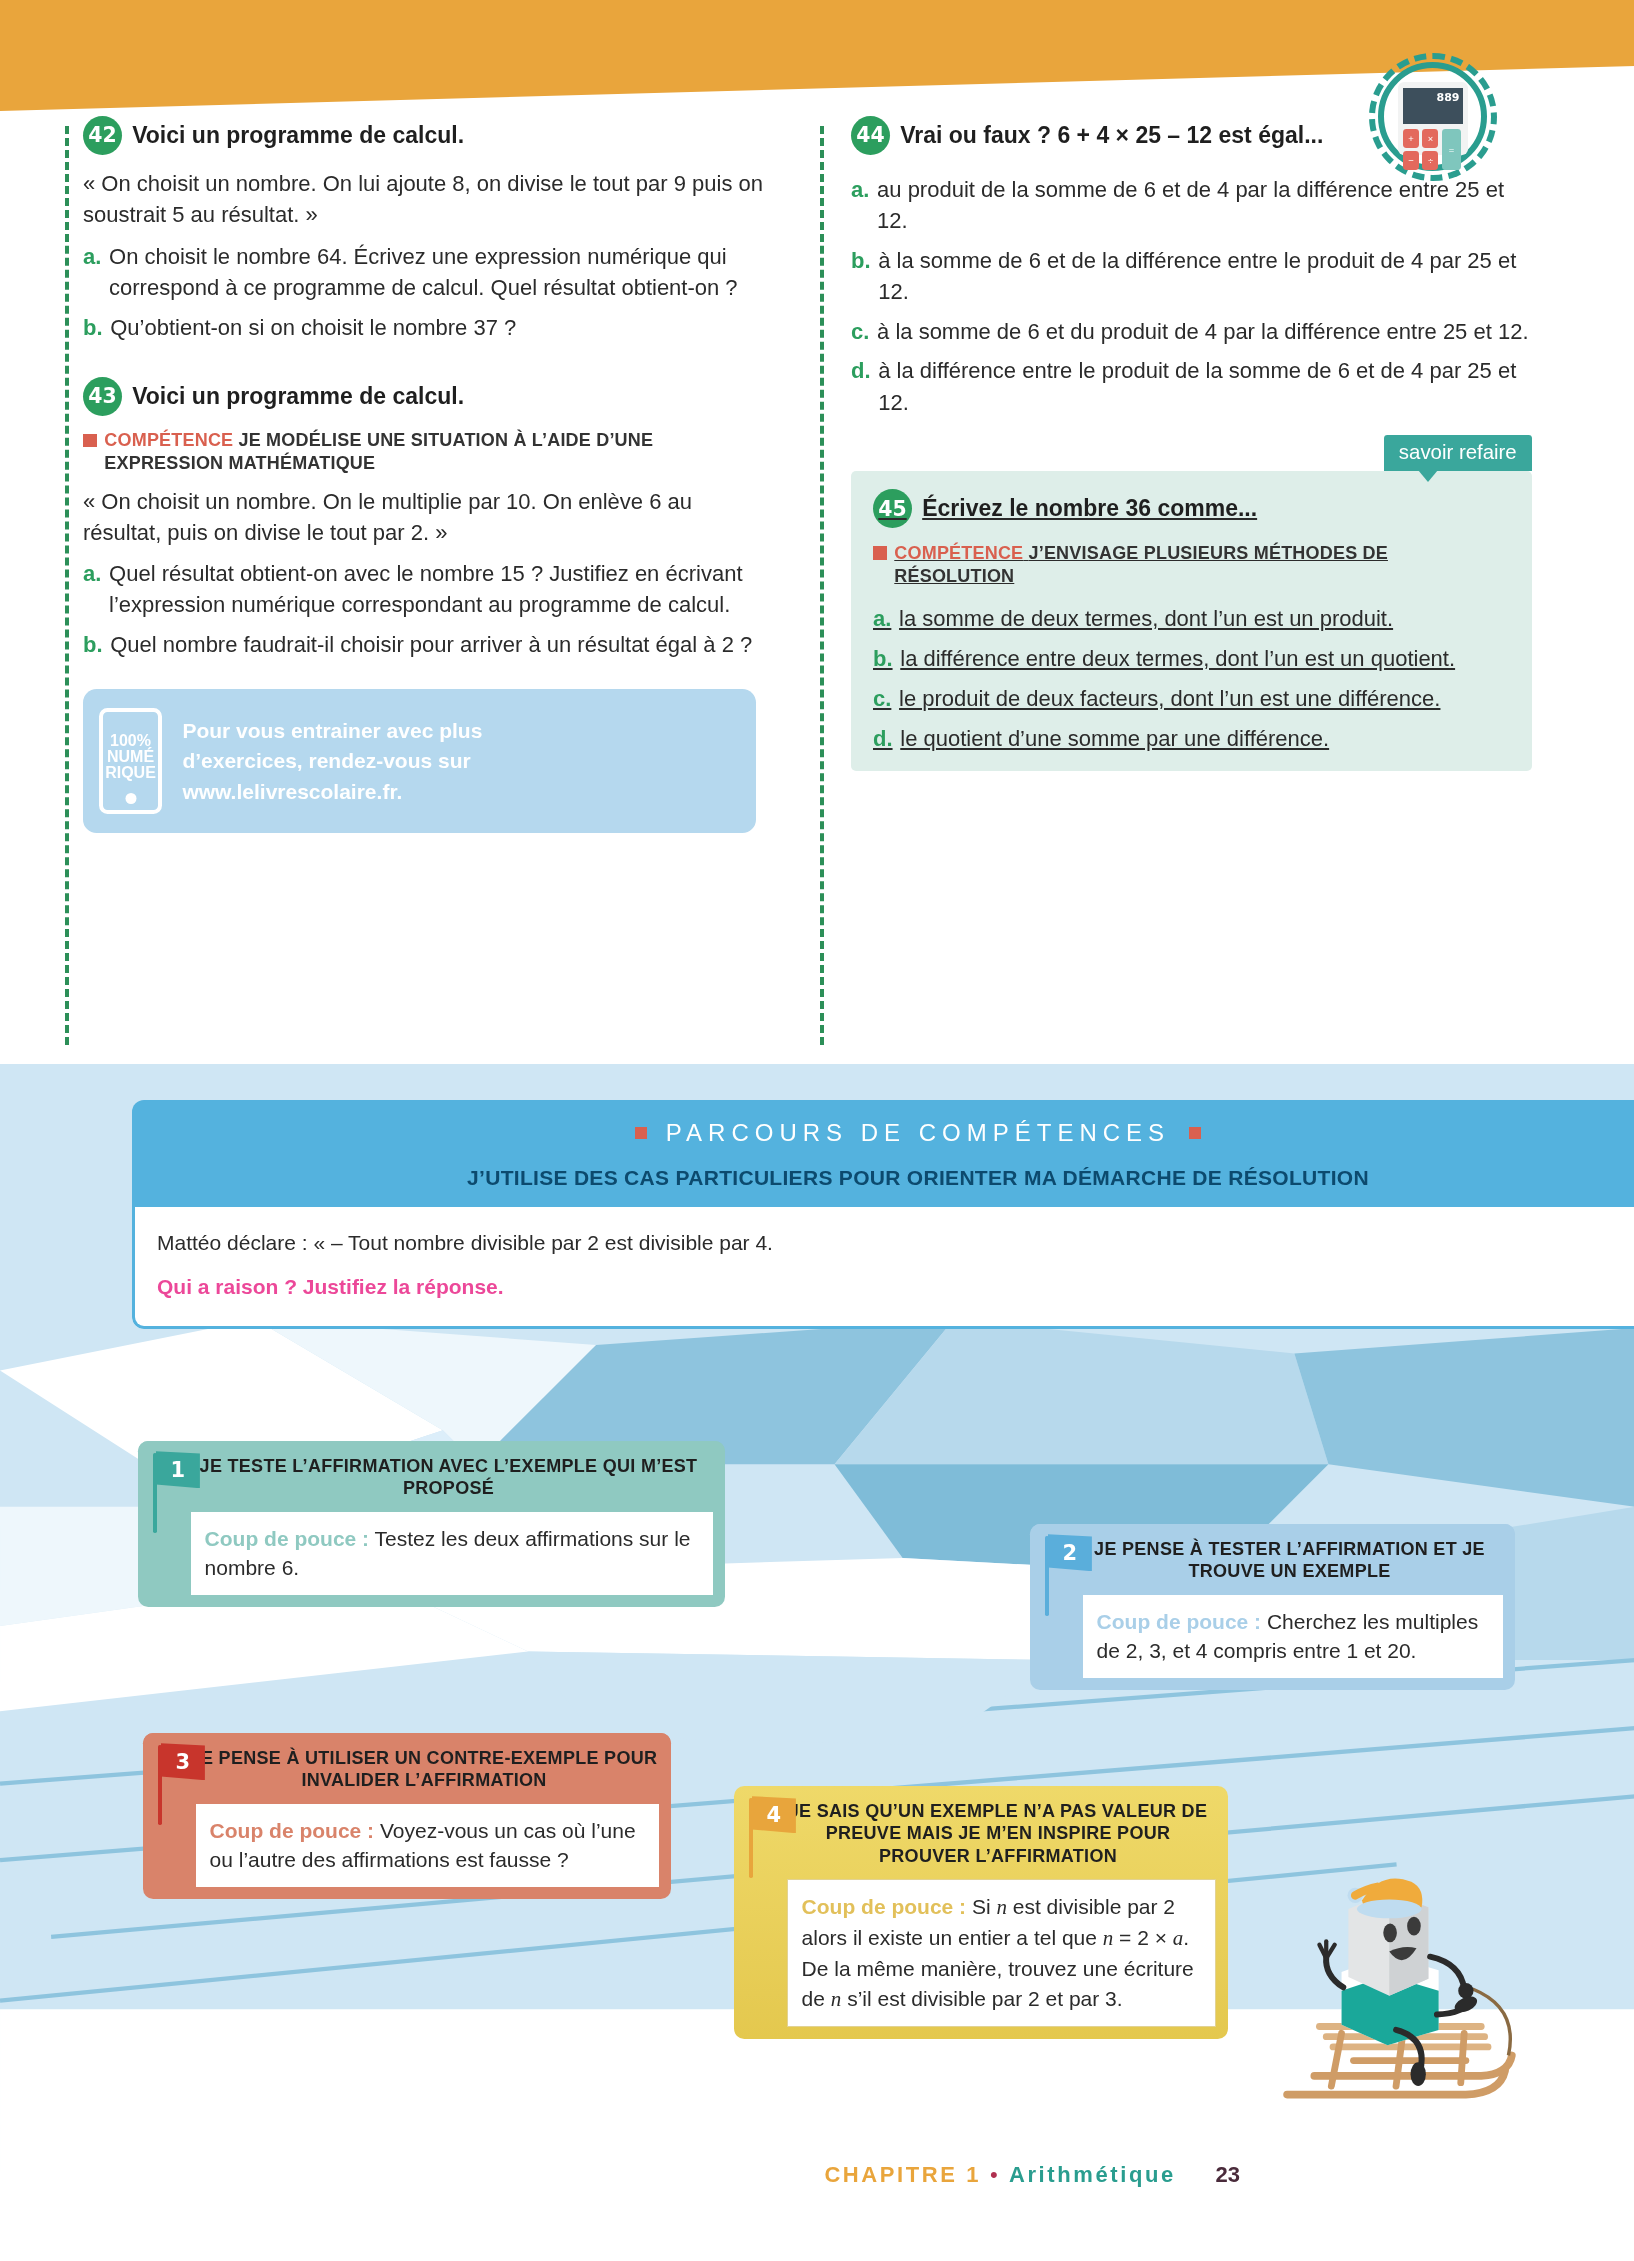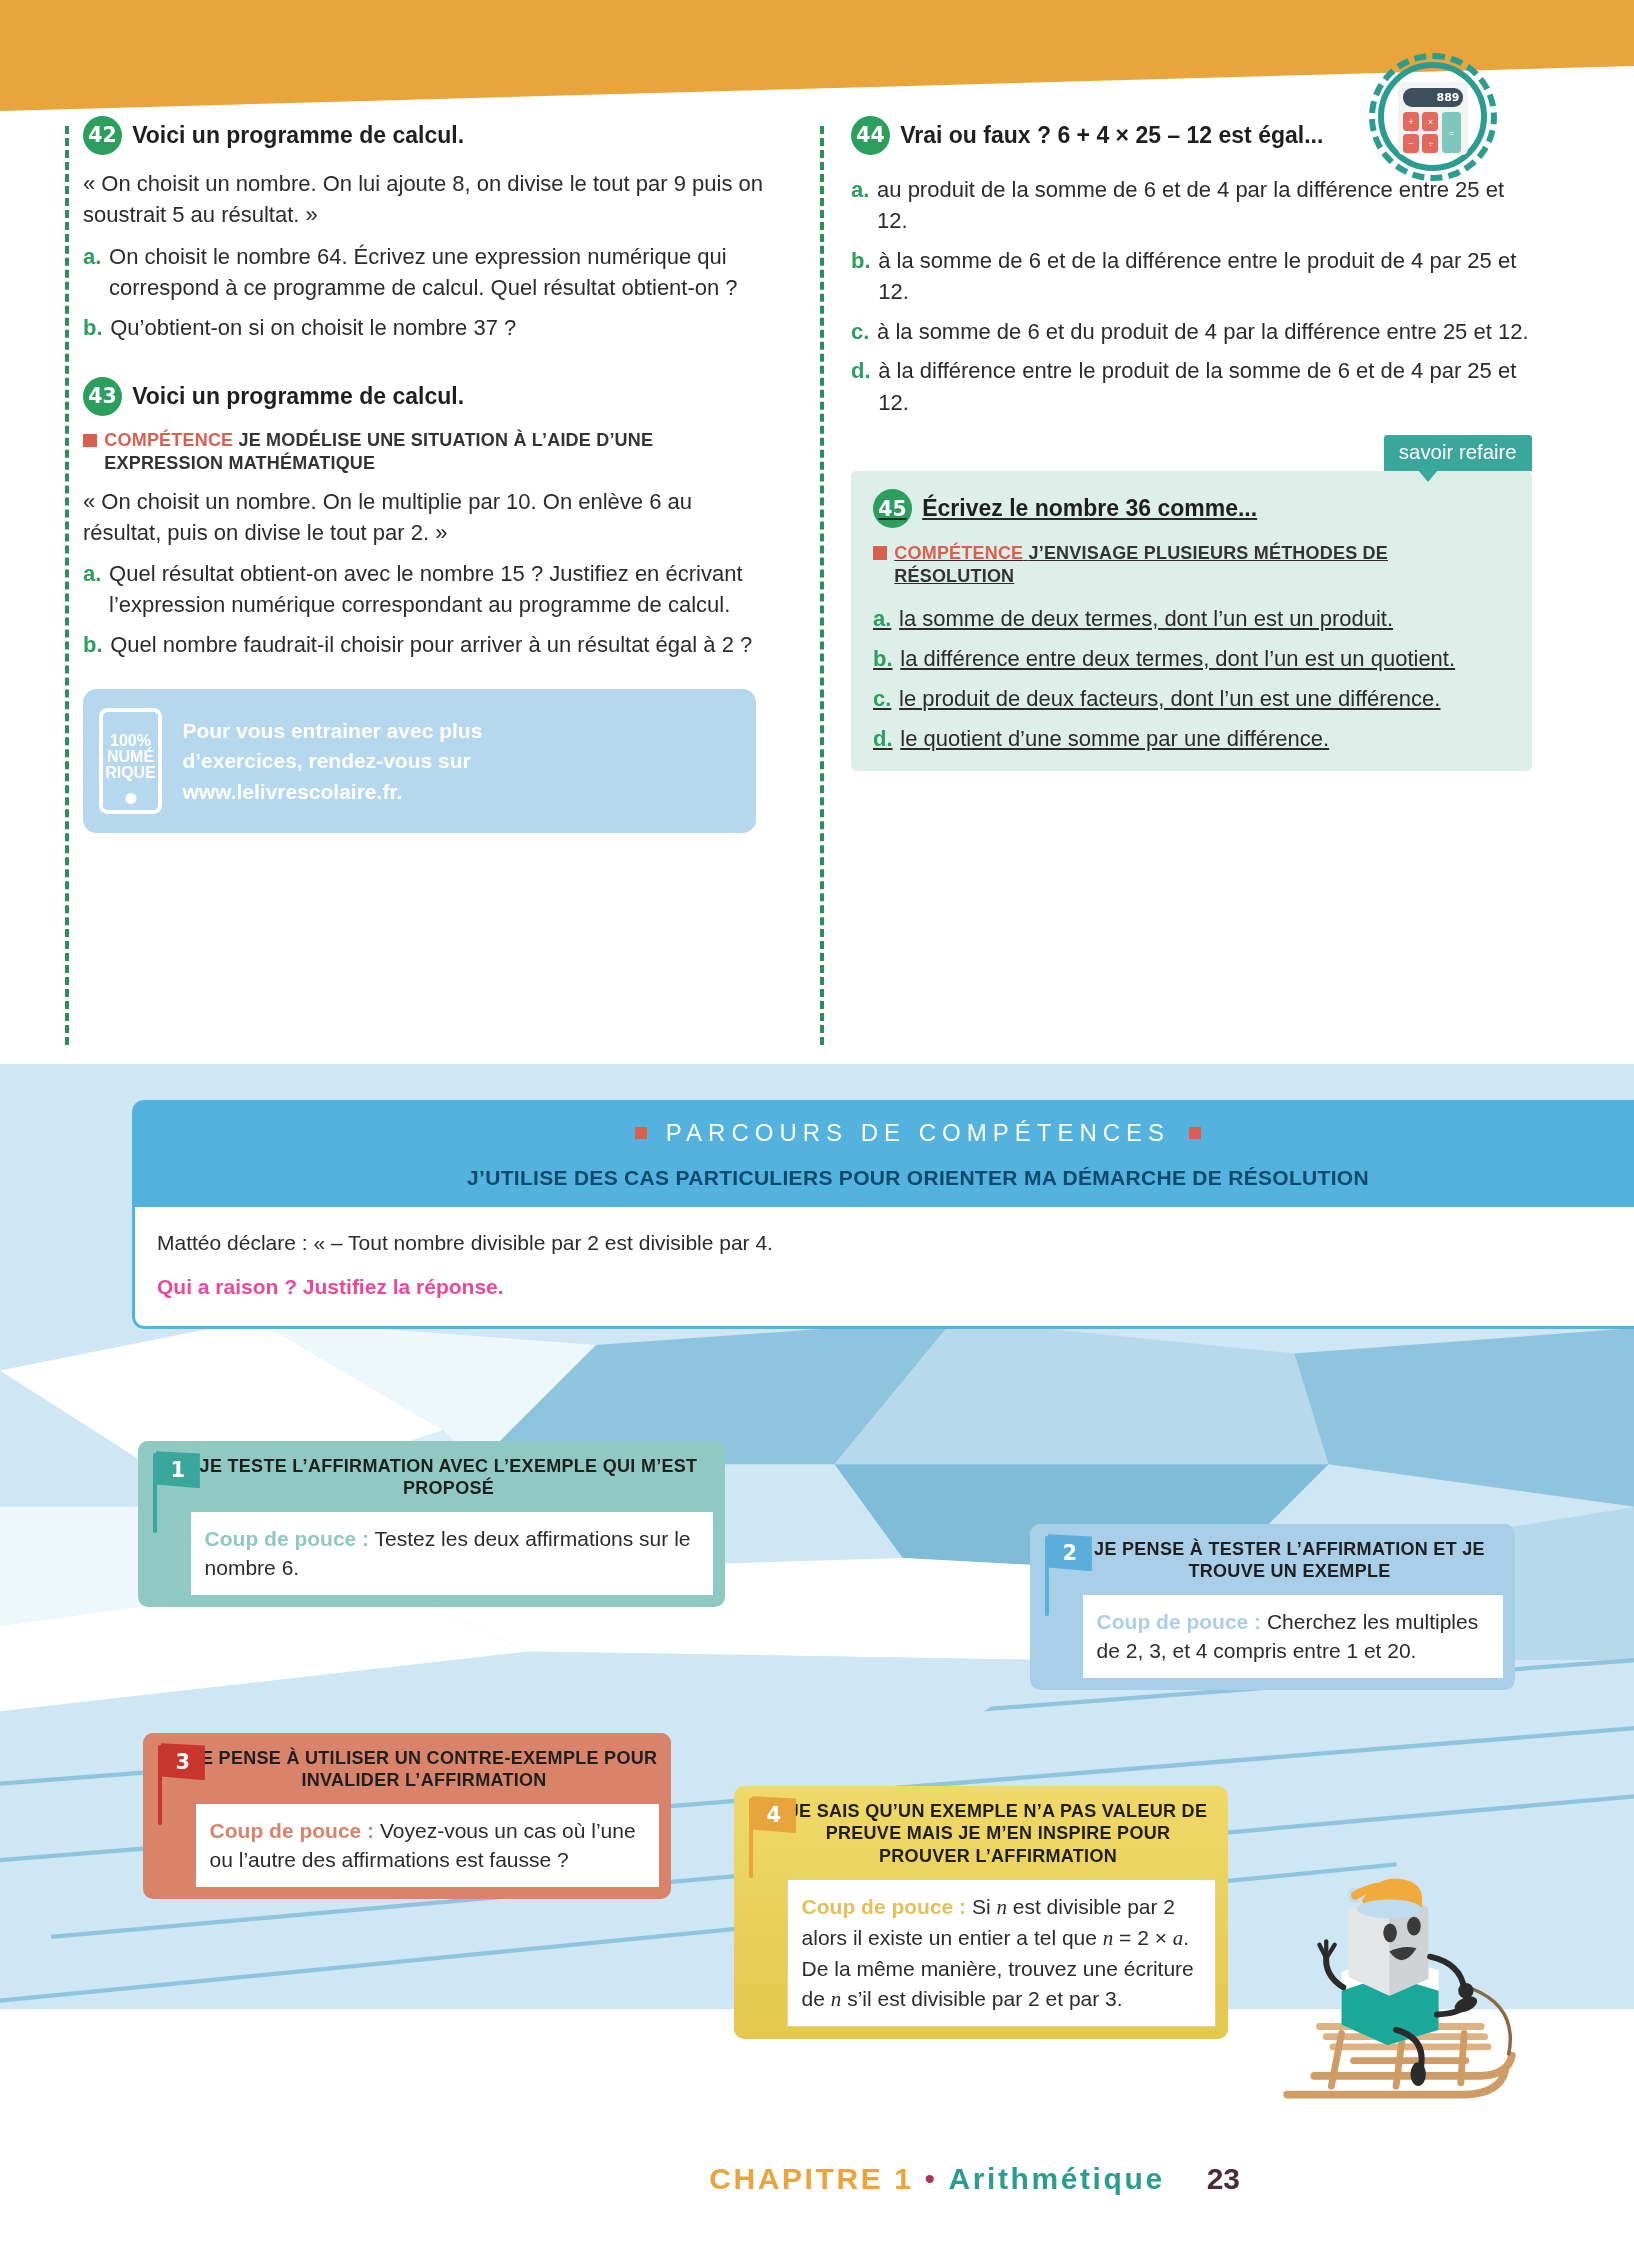--- a/index.html
+++ b/index.html
@@ -40,21 +40,21 @@
     border: 6px solid #2a9d8f;
     background: transparent;
   }
   .calc-body {
     position: absolute; left: 29px; top: 29px;
     width: 70px; height: 73px;
     background: #f2f3f3; border-radius: 6px;
     padding: 6px 5.1px;
   }
   .calc-screen {
-    height: 19px; background: #3d4f5c; border-radius: 9px;
+    height: 36px; background: #3d4f5c; border-radius: 0;
     color: #ffffff; font-size: 11px; font-weight: bold;
     text-align: right; padding: 2.6px 3.4px 0 0;
     font-family: "DejaVu Sans", sans-serif;
   }
   .calc-keys {
     display: grid;
     grid-template-columns: 16px 16px 19px;
     grid-template-rows: 19px 19px;
     gap: 3.4px; margin-top: 5.1px;
   }
@@ -233,21 +233,21 @@
 
   .italic-n { font-style: italic; font-family: "Liberation Serif", serif; }
 
   
   .mascot { position: absolute; left: 1253px; top: 1863px; width: 281px; height: 281px; z-index: 6; }
 
   
   .footer {
     position: absolute; left: 0; top: 2162px; width: 1317px;
     text-align: right; padding-right: 77px; z-index: 7;
-    font-size: 30px; letter-spacing: 2.6px;
+    font-size: 22px; letter-spacing: 2.6px;
   }
   .f-chap { color: #e9a53c; font-weight: bold; }
   .f-dot { color: #b03050; }
   .f-theme { color: #2a9d8f; font-weight: bold; }
   .f-page { color: #4a2b3b; font-weight: bold; margin-left: 31px; letter-spacing: 0; }
 </style>
 </head>
 <body>
 
 <div class="top-band"></div>

